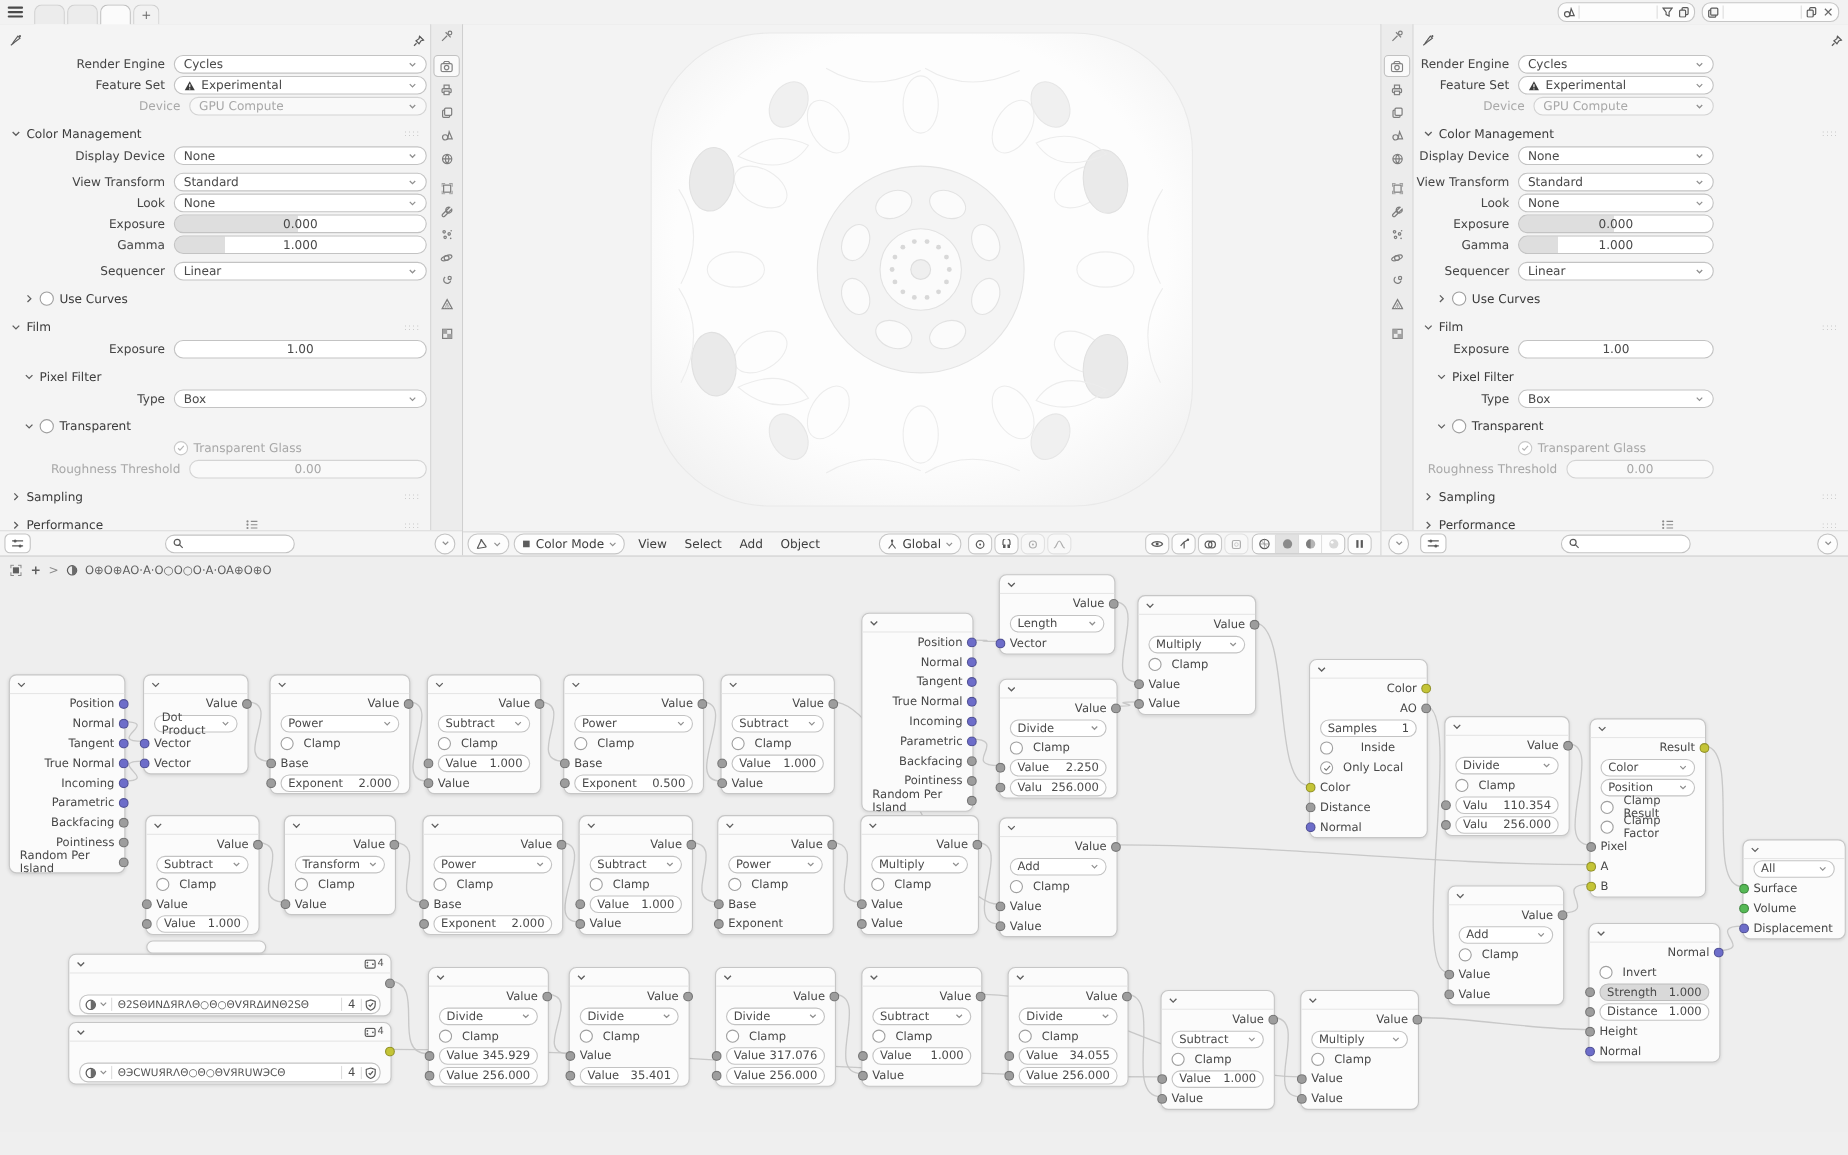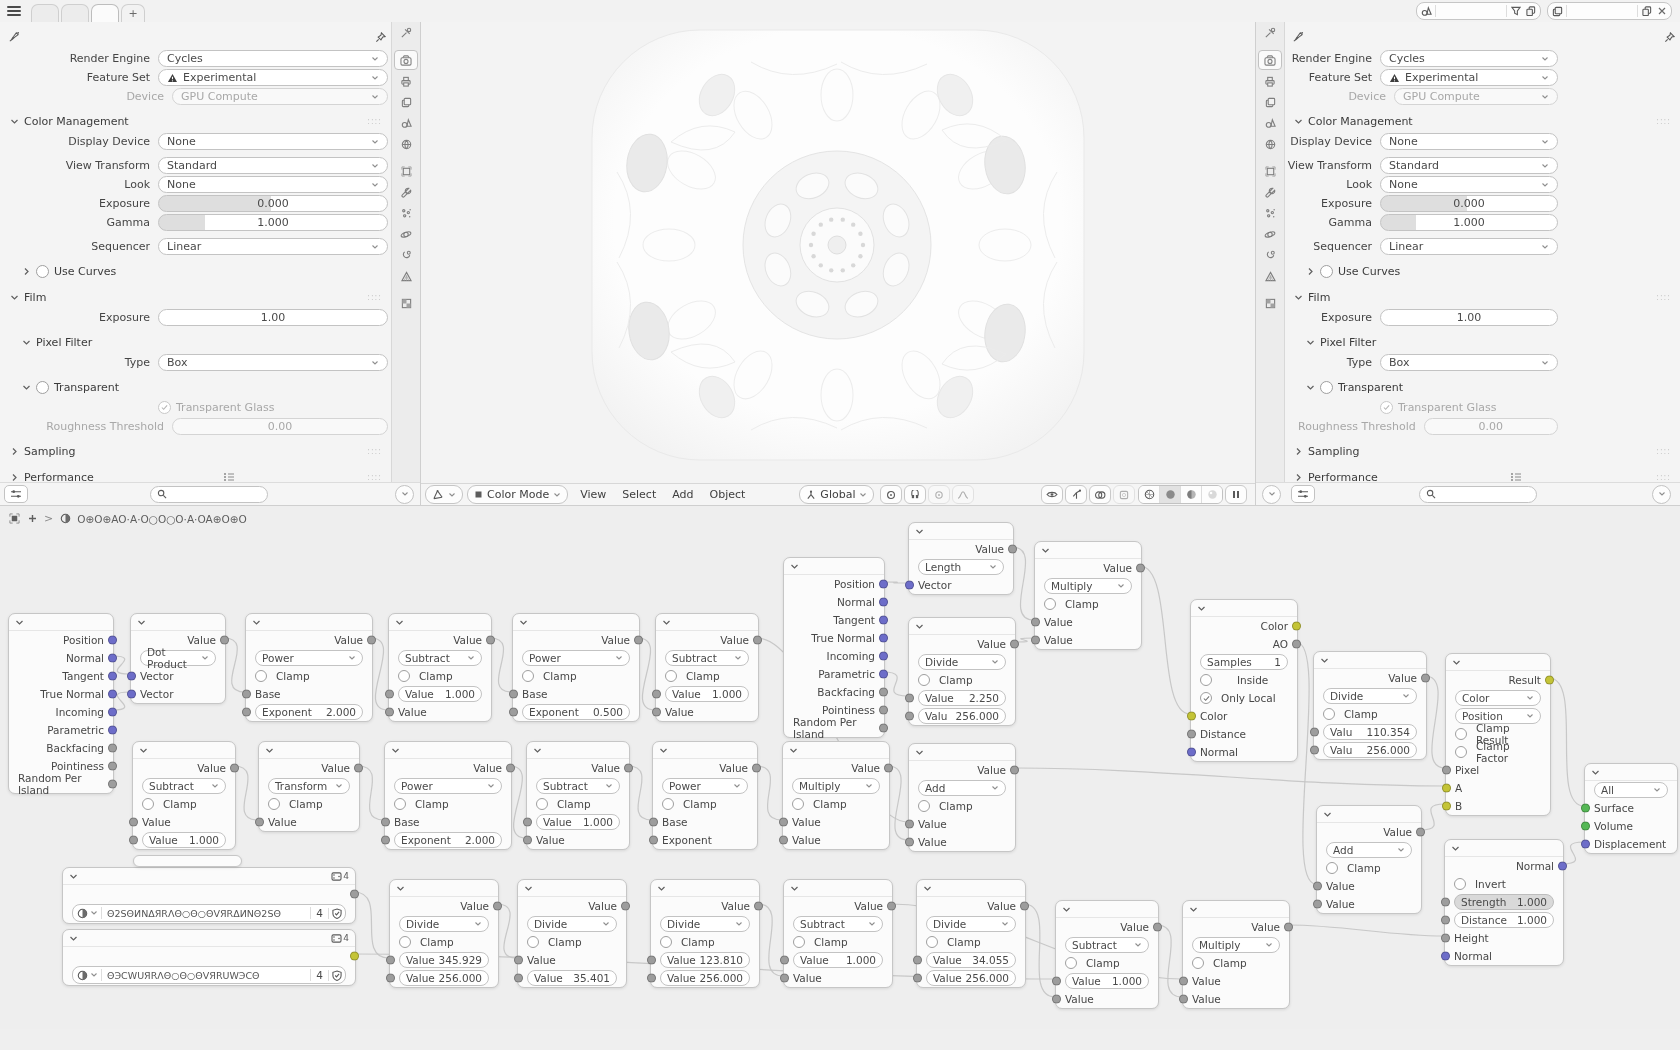--- a/index.html
+++ b/index.html
@@ -2106,21 +2106,21 @@
             </span>
           </div>
           <div class="nrow">
             <span class="cb"></span>
             <span style="margin-left:4px;">Clamp</span>
           </div>
           <div class="nrow">
             <span class="sock l" style="background:#9d9d9d"></span>
             <span class="npill num">
               <span>Value</span>
-              <span>123.810</span>
+              <span>317.076</span>
             </span>
           </div>
           <div class="nrow">
             <span class="sock l" style="background:#9d9d9d"></span>
             <span class="npill num">
               <span>Value</span>
               <span>256.000</span>
             </span>
           </div>
         </div>

